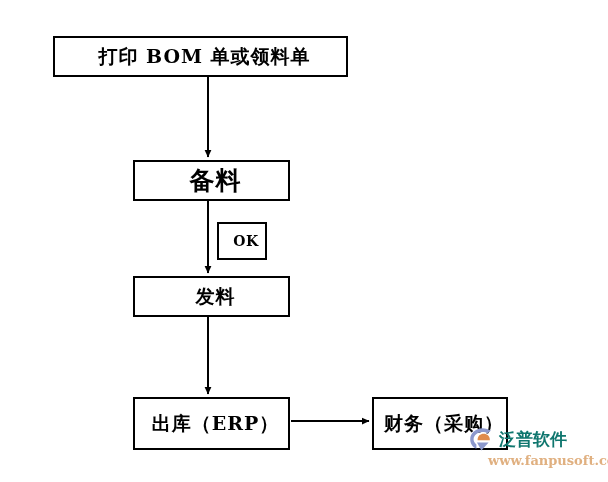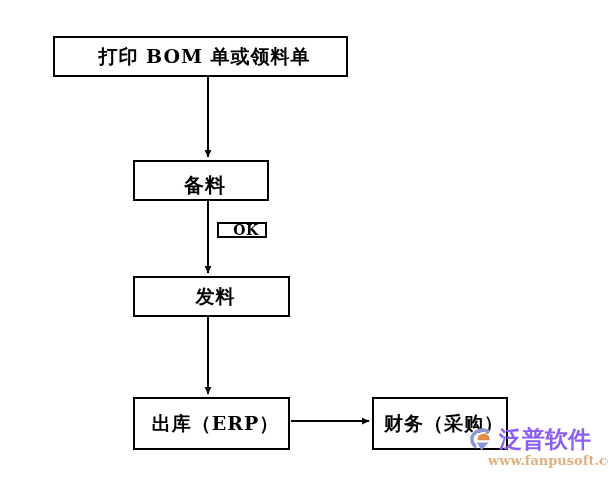--- a/index.html
+++ b/index.html
@@ -35,22 +35,22 @@
     color: #000000;
     font-weight: bold;
     font-family: "DejaVu Serif", "Liberation Serif", serif;
     letter-spacing: 1px;
     white-space: nowrap;
     z-index: 3;
     padding-left: 8px;
   }
 
   .node-print  { left: 53px;  top: 36px;  width: 295px; height: 41px; font-size: 19px; }
-  .node-prep   { left: 133px; top: 160px; width: 136px; height: 41px; font-size: 20px; align-items: flex-end; }
-  .node-ok     { left: 217px; top: 222px; width: 50px;  height: 16px; font-size: 14px; letter-spacing: 0.5px;}
+  .node-prep   { left: 133px; top: 160px; width: 157px; height: 41px; font-size: 25px; }
+  .node-ok     { left: 217px; top: 222px; width: 50px;  height: 38px; font-size: 14px; letter-spacing: 0.5px;}
   .node-issue  { left: 133px; top: 276px; width: 157px; height: 41px; font-size: 19px; text-align: right; }
   .node-out    { left: 133px; top: 397px; width: 157px; height: 53px; font-size: 19px; }
   .node-fin    { left: 372px; top: 397px; width: 136px; height: 53px; font-size: 19px; }
 
   
   #connectors {
     position: absolute;
     left: 0; top: 0;
     width: 608px; height: 482px;
     z-index: 2;
@@ -69,23 +69,23 @@
   .wm-row {
     position: absolute;
     left: 0;
     top: 0;
     display: flex;
     align-items: center;
   }
   .wm-logo { width: 30px; height: 26px; display: block; }
   .wm-name {
     font-family: "DejaVu Sans", "Liberation Sans", sans-serif;
-    font-size: 23px;
+    font-size: 17px;
     font-weight: bold;
-    color: #8b5cf6;
+    color: #0f766e;
     letter-spacing: 0px;
     line-height: 26px;
     margin-left: 1px;
   }
   .wm-url {
     position: absolute;
     left: 20px;
     top: 27px;
     font-family: "DejaVu Serif", "Liberation Serif", serif;
     font-size: 13px;

